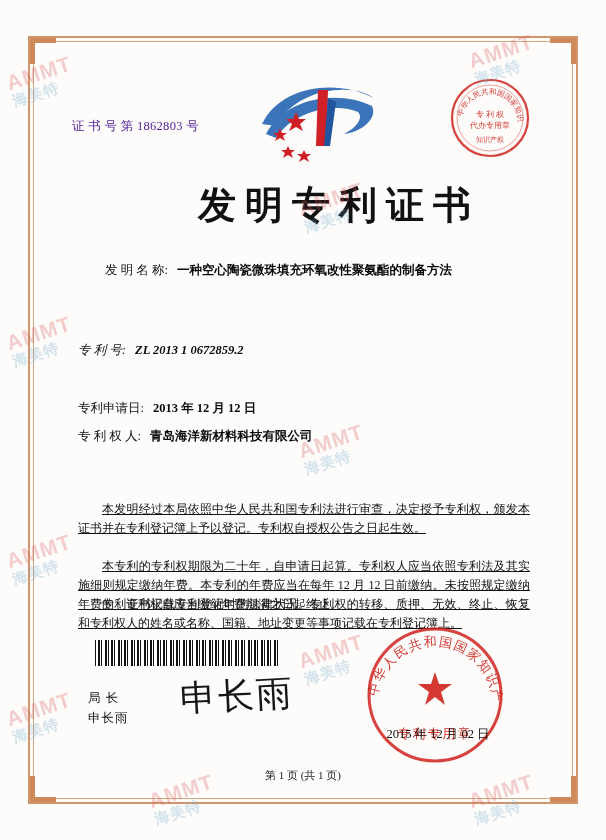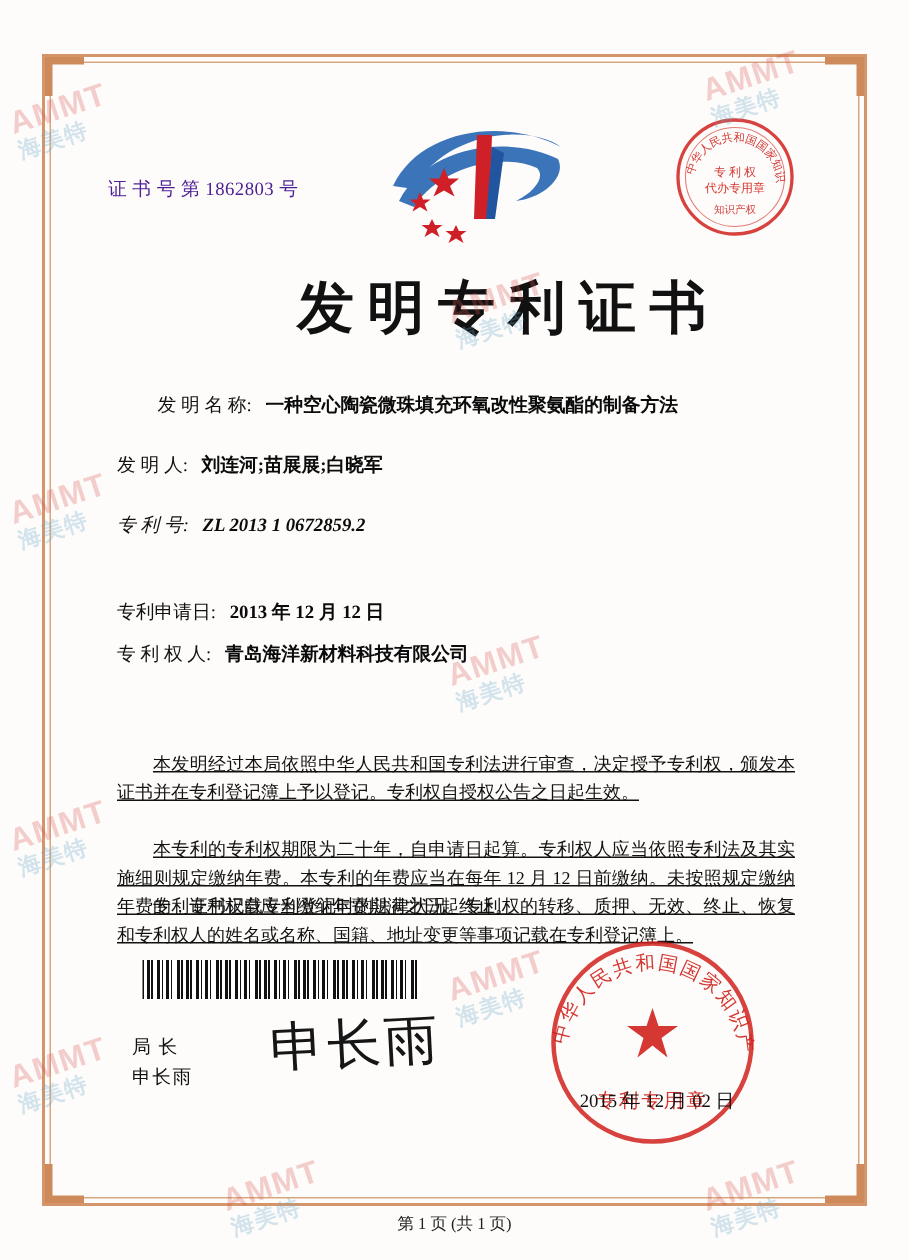--- a/index.html
+++ b/index.html
@@ -181,21 +181,20 @@
   }
 
   
   .footer {
     position: absolute;
     left: 0; top: 768px;
     width: 606px;
     text-align: center;
     font-size: 11px;
     color: #222;
-    margin-top: 40px;
   }
 
   
   .wm {
     position: absolute;
     pointer-events: none;
     user-select: none;
     opacity: 0.5;
   }
   .wm .wm-main {
@@ -258,24 +257,20 @@
       <text x="42" y="66" text-anchor="middle" font-size="7" fill="#d0211c" opacity="0.85" font-family="Liberation Serif, serif">知识产权</text>
     </svg>
   </div>
 
   <div class="title">发明专利证书</div>
 
   <div class="field f1">
     <span class="lbl">发 明 名 称:</span>
     <span class="val">一种空心陶瓷微珠填充环氧改性聚氨酯的制备方法</span>
   </div>
-  <div class="field f2">
-    <span class="lbl">发   明   人:</span>
-    <span class="val">刘连河;苗展展;白晓军</span>
-  </div>
   <div class="field f3">
     <span class="lbl">专  利  号:</span>
     <span class="val">ZL 2013 1 0672859.2</span>
   </div>
   <div class="field f4">
     <span class="lbl">专利申请日:</span>
     <span class="val">2013 年 12 月 12 日</span>
   </div>
   <div class="field f5">
     <span class="lbl">专 利 权 人:</span>

